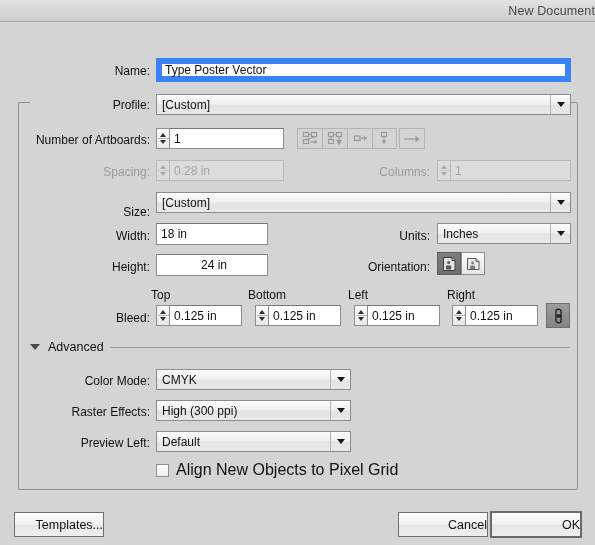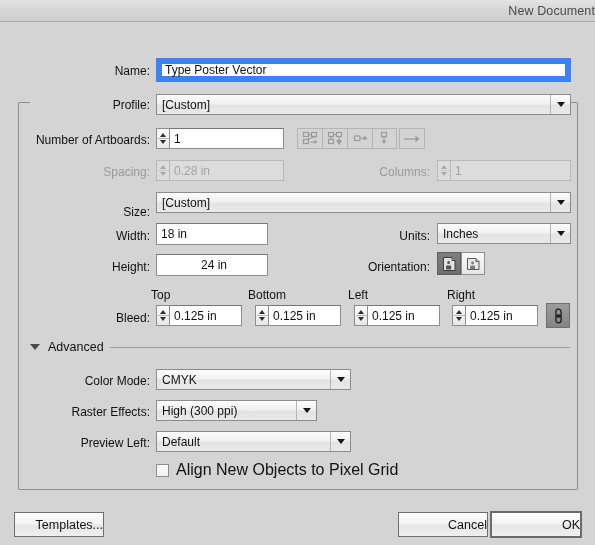--- a/index.html
+++ b/index.html
@@ -464,21 +464,21 @@
 
   <div class="abs lbl" style="left:30px; top:352px; width:120px;">Color Mode:</div>
   <div class="abs dd" style="left:156px; top:347px; width:195px;">
     <span>CMYK</span>
     <span class="arrow-box">
         <i class="caret-down"></i>
       </span>
   </div>
 
   <div class="abs lbl" style="left:20px; top:383px; width:130px;">Raster Effects:</div>
-  <div class="abs dd" style="left:156px; top:378px; width:161px;">
+  <div class="abs dd" style="left:156px; top:378px; width:195px;">
     <span>High (300 ppi)</span>
     <span class="arrow-box">
         <i class="caret-down"></i>
       </span>
   </div>
 
   <div class="abs lbl" style="left:20px; top:414px; width:130px;">Preview Left:</div>
   <div class="abs dd" style="left:156px; top:409px; width:195px;">
     <span>Default</span>
     <span class="arrow-box">

